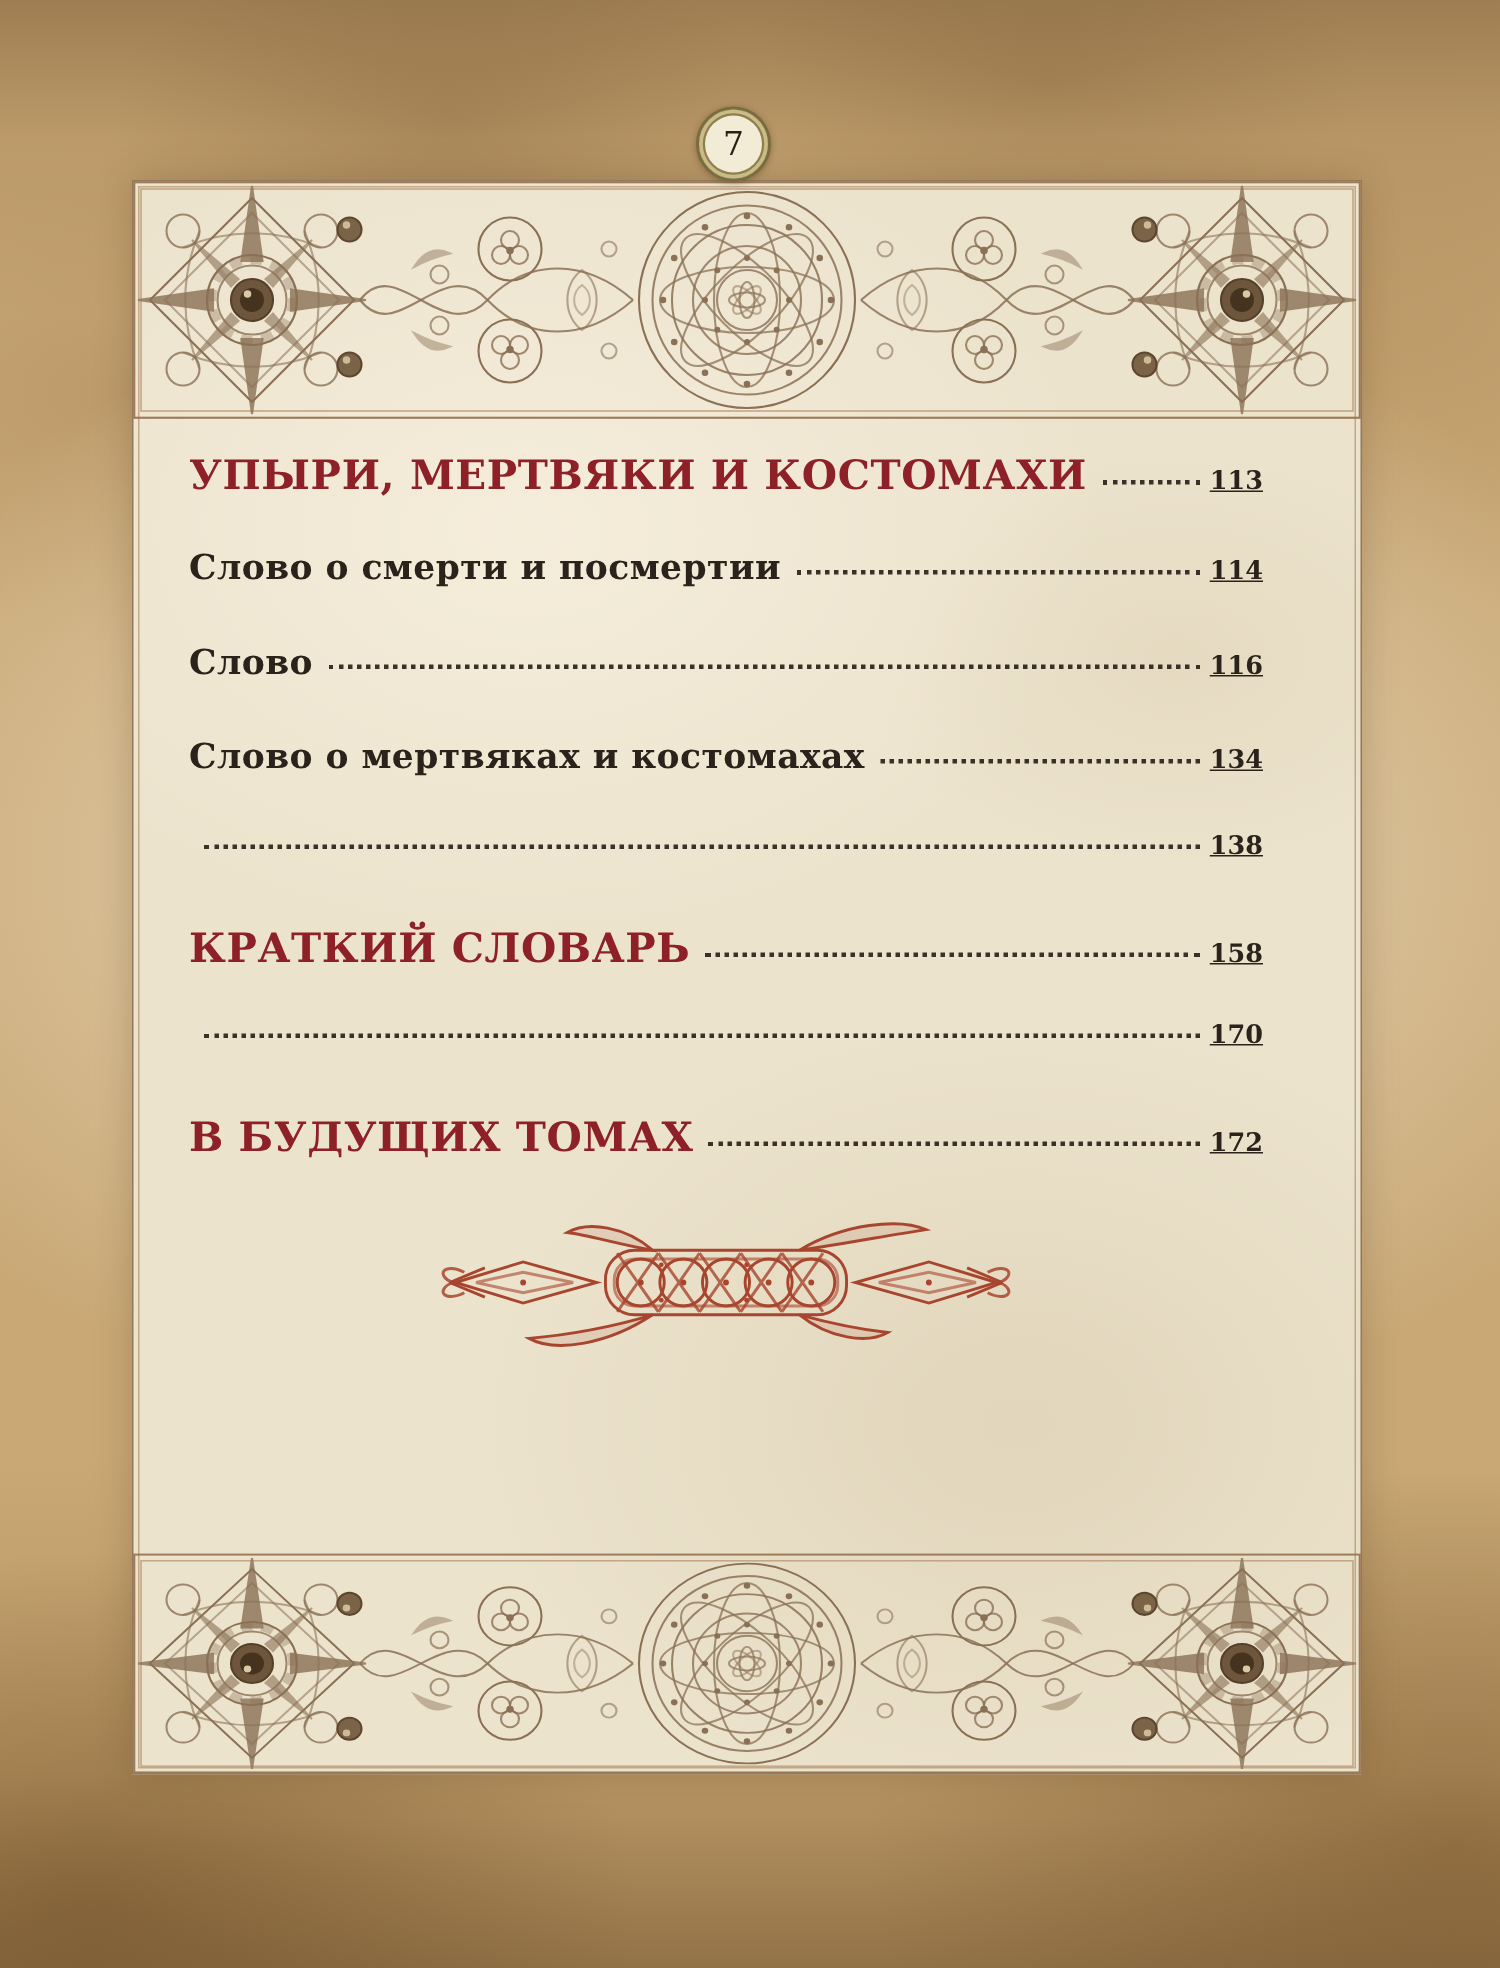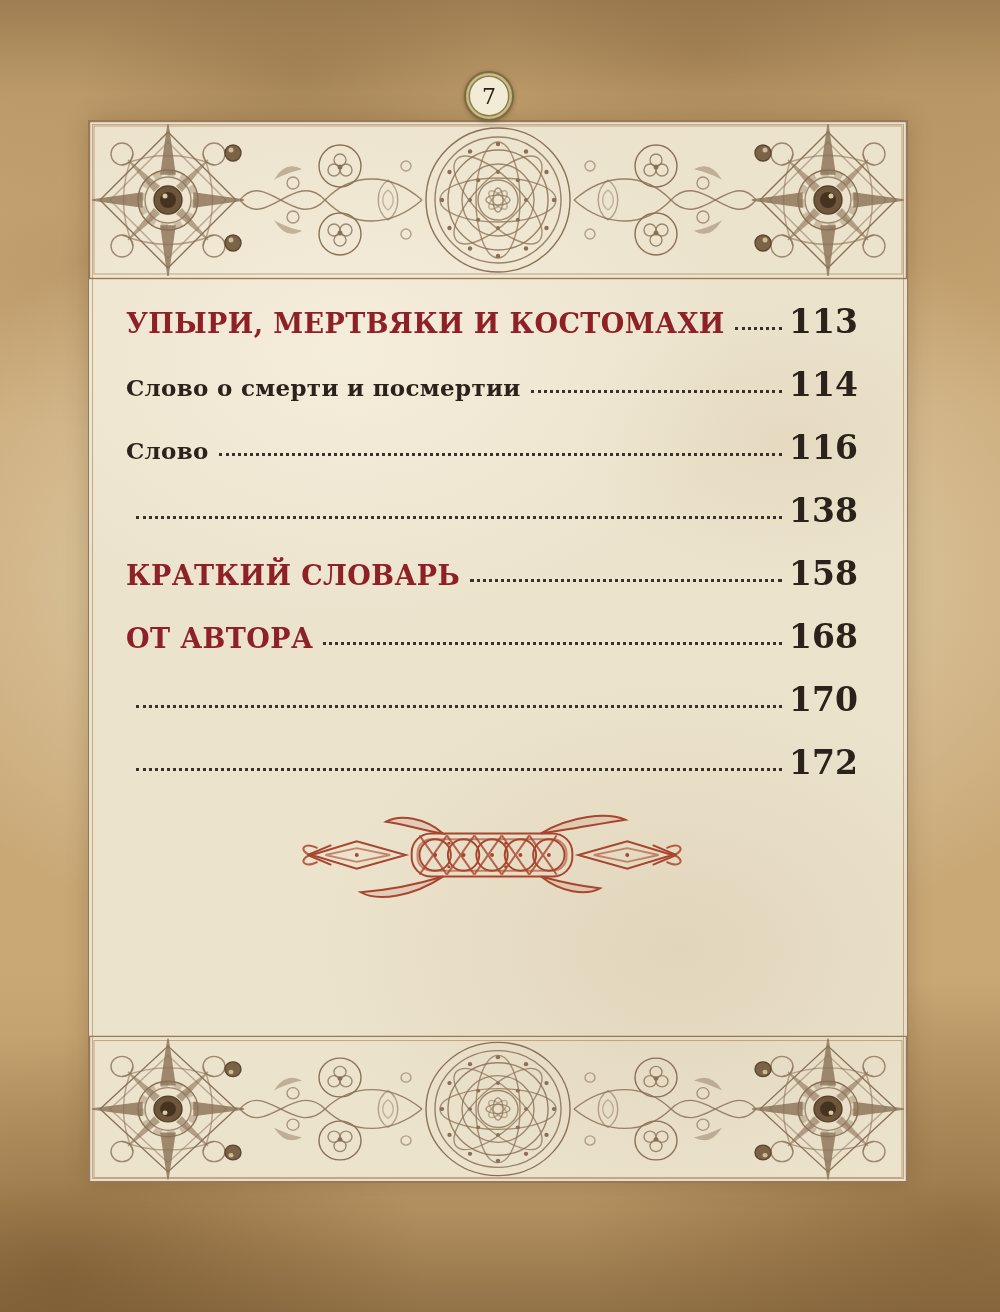--- a/index.html
+++ b/index.html
@@ -32,36 +32,36 @@
       radial-gradient(ellipse 560px 420px at 72% 78%, rgba(208,193,158,.38), transparent 65%),
       radial-gradient(ellipse 300px 200px at 85% 30%, rgba(214,199,164,.30), transparent 70%);
     box-shadow:0 0 22px rgba(90,60,28,.28);
   }
   .panel::before{content:'';position:absolute;inset:0;border:1px solid rgba(124,94,62,.80);pointer-events:none;}
   .panel::after{content:'';position:absolute;inset:4px;border:1px solid rgba(158,120,82,.55);pointer-events:none;}
   .band{position:absolute;left:0;width:820px;overflow:hidden;}
   .band.top{top:0;height:160px;}
   .band.bottom{bottom:0;height:148px;}
   .band.bottom svg{transform:scaleY(-1);}
-  .toc{position:absolute;left:0;right:0;top:160px;padding:22px 50px 0 38px;}
+  .toc{position:absolute;left:0;right:0;top:160px;padding:22px 66px 0 38px;}
   .toc-row{display:flex;align-items:baseline;height:30px;margin-bottom:33px;}
   .toc-row.chapter{margin-top:25px;}
   .toc-row.chapter:first-child{margin-top:0;}
   .toc-row .label{white-space:nowrap;}
   .toc-row.chapter .label{
     color:var(--chapter-red,#8e2128);font-weight:bold;font-size:27px;letter-spacing:.4px;
   }
   .toc-row.section .label{
     color:var(--body-dark,#2b231b);font-weight:bold;font-size:23px;letter-spacing:.3px;text-align:right;
   }
   .leader{
     flex:1;border-bottom:3px dotted var(--body-dark,#2b231b);
     margin:0 7px 0 10px;transform:translateY(-3px);opacity:.92;
   }
-  .pnum{color:var(--body-dark,#2b231b);font-size:33px;font-weight:bold;white-space:nowrap;}
+  .pnum{color:var(--body-dark,#2b231b);font-size:17px;font-weight:bold;white-space:nowrap;text-decoration:underline;}
   .divider{display:block;margin:16px auto 0;width:392px;height:98px;}
   svg{display:block;}
 </style>
 </head>
 <body>
 
 <div class="badge">
   <span>7</span>
 </div>
 
@@ -182,38 +182,39 @@
       <span class="label">Слово о смерти и посмертии</span>
       <span class="leader"></span>
       <span class="pnum">114</span>
     </div>
     <div class="toc-row section">
       <span class="label">Слово</span>
       <span class="leader"></span>
       <span class="pnum">116</span>
     </div>
     <div class="toc-row section">
+      <span class="label">Слово о мертвяках и  костомахах</span>
+      <span class="leader"></span>
+      <span class="pnum">134</span>
+    </div>
+    <div class="toc-row section">
       <span class="leader"></span>
       <span class="pnum">138</span>
     </div>
     <div class="toc-row chapter">
       <span class="label">КРАТКИЙ СЛОВАРЬ</span>
       <span class="leader"></span>
       <span class="pnum">158</span>
     </div>
     <div class="toc-row chapter">
-      <span class="label">ОТ АВТОРА</span>
-      <span class="leader"></span>
-      <span class="pnum">168</span>
-    </div>
-    <div class="toc-row chapter">
       <span class="leader"></span>
       <span class="pnum">170</span>
     </div>
     <div class="toc-row chapter">
+      <span class="label">В БУДУЩИХ ТОМАХ</span>
       <span class="leader"></span>
       <span class="pnum">172</span>
     </div>
 
     <svg class="divider" viewBox="0 0 400 100">
       <g fill="none" stroke="#a8452e" stroke-width="2">
         <defs>
           <g id="bar">
             <path d="M16,50 L62,36 L112,50 L62,64 Z"></path>
             <path d="M30,50 L62,43 L96,50 L62,57 Z" opacity=".6"></path>

